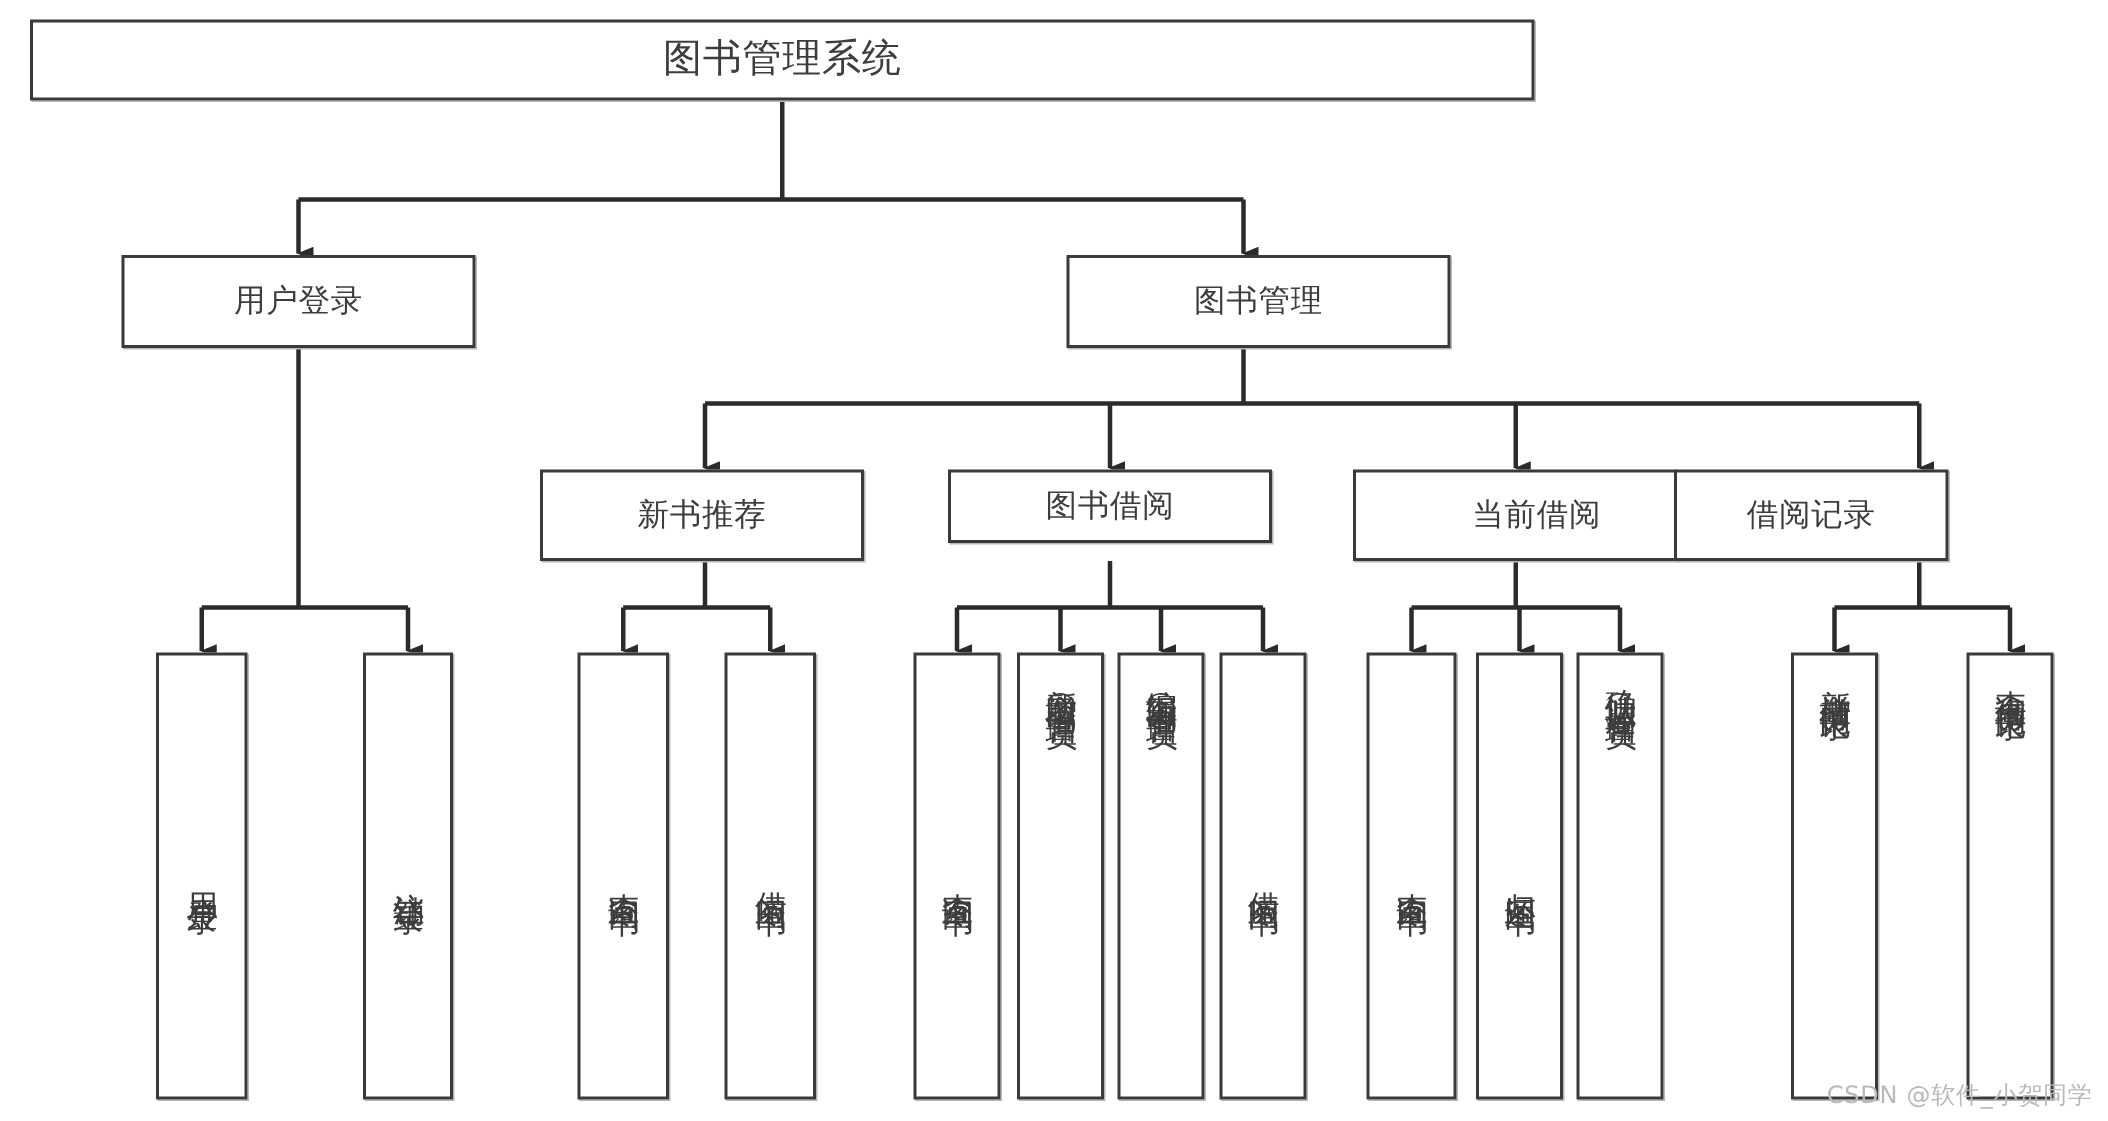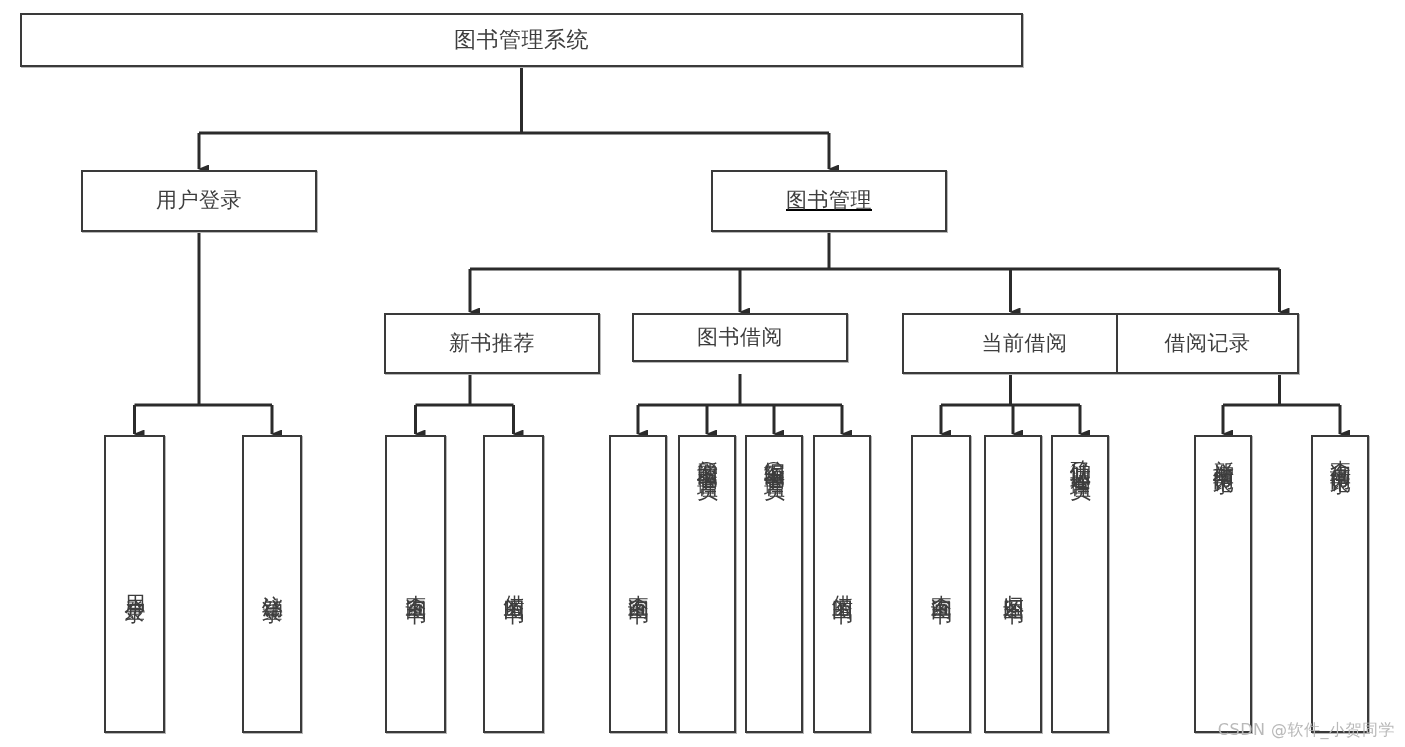--- a/index.html
+++ b/index.html
@@ -38,21 +38,21 @@
     color: #3d3d3d;
     line-height: 1.12;
     text-align: center;
     white-space: pre;
   }
   .node.horiz .label {
     font-size: 21px;
     letter-spacing: 0.5px;
   }
   .node.root .label {
-    font-size: 22px;
+    font-size: 26px;
   }
   .node.leaf {
     align-items: flex-start;
     padding-top: 6px;
   }
   .node.leaf .label {
     writing-mode: vertical-rl;
     text-orientation: upright;
     font-size: 21px;
     letter-spacing: 3px;
@@ -124,24 +124,24 @@
       </g>
   </svg>
 
   <div id="nodes-layer">
       <div class="node horiz root" style="left: 20px; top: 13px; width: 1003px; height: 54px;">
         <span class="label">图书管理系统</span>
       </div>
       <div class="node horiz" style="left: 81px; top: 170px; width: 236px; height: 62px;">
         <span class="label">用户登录</span>
       </div>
-      <div class="node horiz" style="left: 711px; top: 170px; width: 236px; height: 62px; text-decoration: underline;">
+      <div class="node horiz" style="left: 711px; top: 170px; width: 256px; height: 62px;">
         <span class="label">图书管理</span>
       </div>
-      <div class="node horiz" style="left: 384px; top: 313px; width: 216px; height: 61px;">
+      <div class="node horiz" style="left: 360px; top: 313px; width: 216px; height: 61px;">
         <span class="label">新书推荐</span>
       </div>
       <div class="node horiz" style="left: 632px; top: 313px; width: 216px; height: 49px;">
         <span class="label">图书借阅</span>
       </div>
       <div class="node horiz" style="left: 902px; top: 313px; width: 217px; height: 61px; padding-left: 28px;">
         <span class="label">当前借阅</span>
       </div>
       <div class="node horiz" style="left: 1116px; top: 313px; width: 183px; height: 61px;">
         <span class="label">借阅记录</span>

